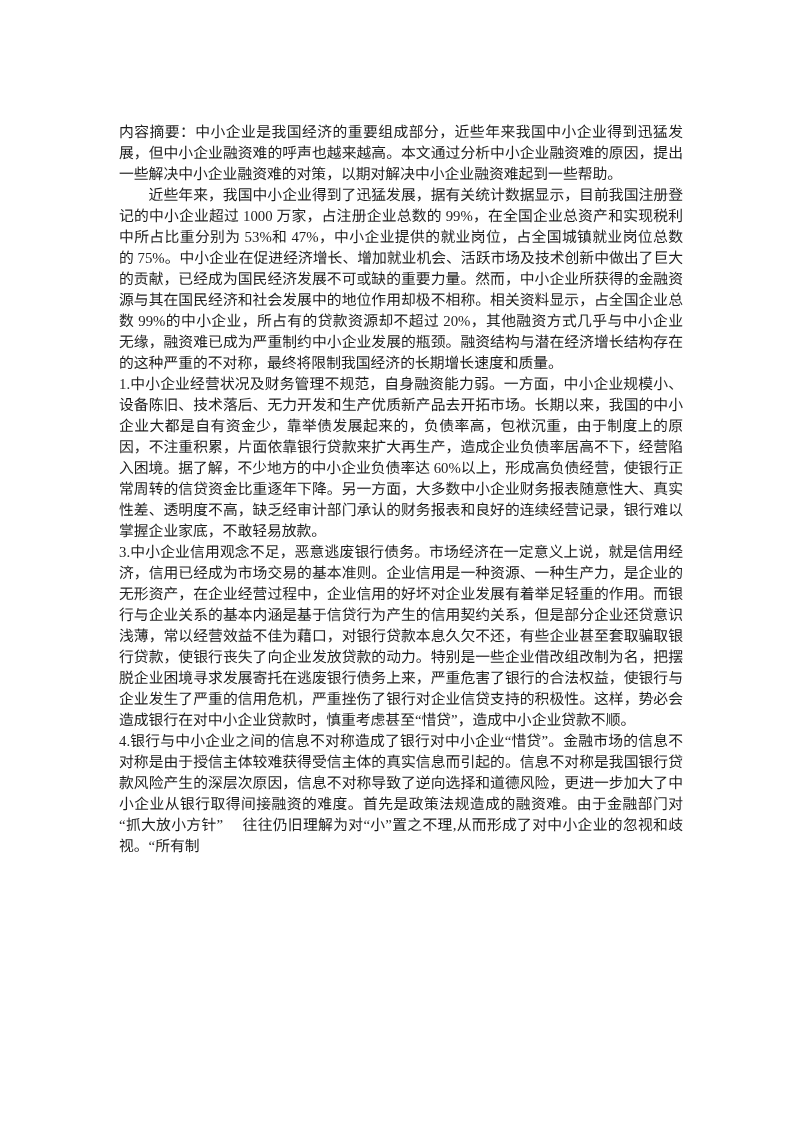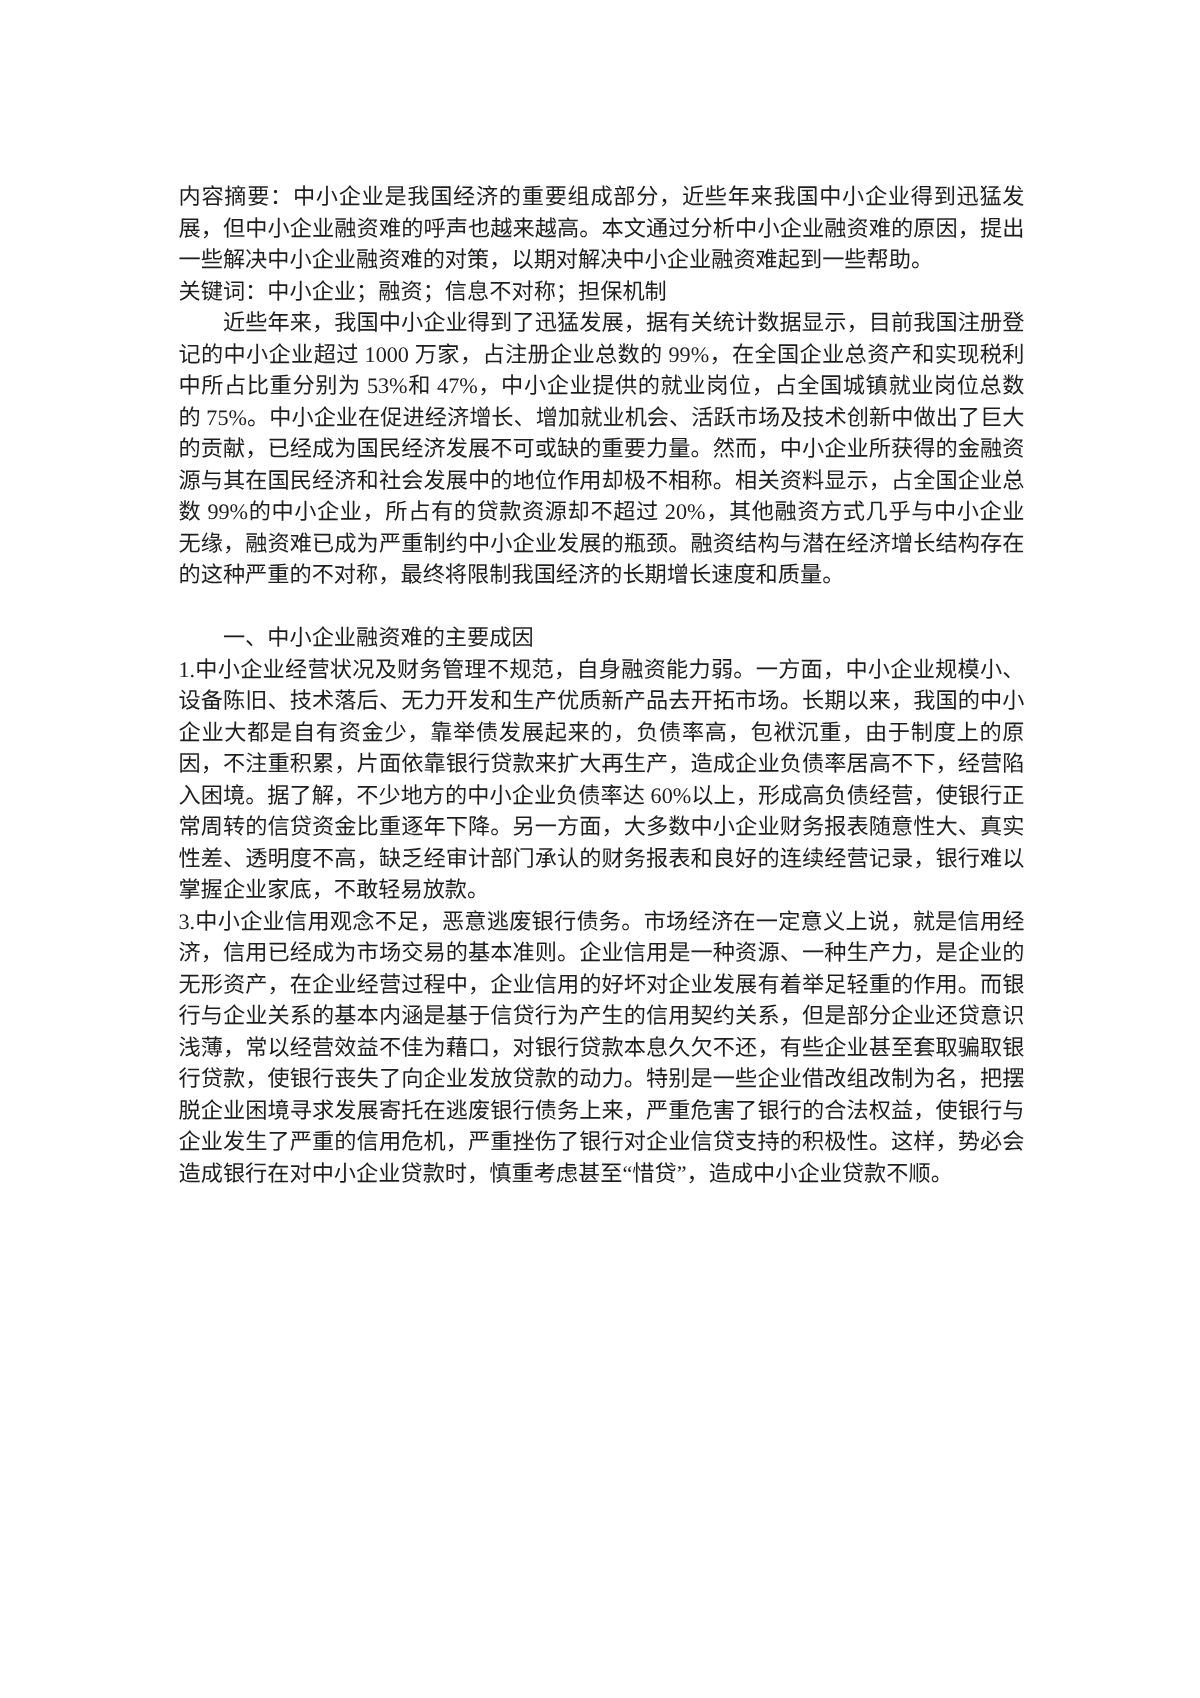--- a/index.html
+++ b/index.html
@@ -37,19 +37,18 @@
     text-indent: 2em;
     margin-top: 21px !important;
   }
 </style>
 </head>
 <body>
 
 <div class="page">
   <div class="text-block">
     <p>内容摘要：中小企业是我国经济的重要组成部分，近些年来我国中小企业得到迅猛发展，但中小企业融资难的呼声也越来越高。本文通过分析中小企业融资难的原因，提出一些解决中小企业融资难的对策，以期对解决中小企业融资难起到一些帮助。</p>
-    <p>关键词：中小企业；融资；信息不对称；担保机制</p>
     <p class="indent2">近些年来，我国中小企业得到了迅猛发展，据有关统计数据显示，目前我国注册登记的中小企业超过 1000 万家，占注册企业总数的 99%，在全国企业总资产和实现税利中所占比重分别为 53%和 47%，中小企业提供的就业岗位，占全国城镇就业岗位总数的 75%。中小企业在促进经济增长、增加就业机会、活跃市场及技术创新中做出了巨大的贡献，已经成为国民经济发展不可或缺的重要力量。然而，中小企业所获得的金融资源与其在国民经济和社会发展中的地位作用却极不相称。相关资料显示，占全国企业总数 99%的中小企业，所占有的贷款资源却不超过 20%，其他融资方式几乎与中小企业无缘，融资难已成为严重制约中小企业发展的瓶颈。融资结构与潜在经济增长结构存在的这种严重的不对称，最终将限制我国经济的长期增长速度和质量。</p>
-    <p class="section-heading">一、中小企业融资难的主要成因</p>
     <p>1.中小企业经营状况及财务管理不规范，自身融资能力弱。一方面，中小企业规模小、设备陈旧、技术落后、无力开发和生产优质新产品去开拓市场。长期以来，我国的中小企业大都是自有资金少，靠举债发展起来的，负债率高，包袱沉重，由于制度上的原因，不注重积累，片面依靠银行贷款来扩大再生产，造成企业负债率居高不下，经营陷入困境。据了解，不少地方的中小企业负债率达 60%以上，形成高负债经营，使银行正常周转的信贷资金比重逐年下降。另一方面，大多数中小企业财务报表随意性大、真实性差、透明度不高，缺乏经审计部门承认的财务报表和良好的连续经营记录，银行难以掌握企业家底，不敢轻易放款。</p>
     <p>3.中小企业信用观念不足，恶意逃废银行债务。市场经济在一定意义上说，就是信用经济，信用已经成为市场交易的基本准则。企业信用是一种资源、一种生产力，是企业的无形资产，在企业经营过程中，企业信用的好坏对企业发展有着举足轻重的作用。而银行与企业关系的基本内涵是基于信贷行为产生的信用契约关系，但是部分企业还贷意识浅薄，常以经营效益不佳为藉口，对银行贷款本息久欠不还，有些企业甚至套取骗取银行贷款，使银行丧失了向企业发放贷款的动力。特别是一些企业借改组改制为名，把摆脱企业困境寻求发展寄托在逃废银行债务上来，严重危害了银行的合法权益，使银行与企业发生了严重的信用危机，严重挫伤了银行对企业信贷支持的积极性。这样，势必会造成银行在对中小企业贷款时，慎重考虑甚至“惜贷”，造成中小企业贷款不顺。</p>
+    <p>4.银行与中小企业之间的信息不对称造成了银行对中小企业“惜贷”。金融市场的信息不对称是由于授信主体较难获得受信主体的真实信息而引起的。信息不对称是我国银行贷款风险产生的深层次原因，信息不对称导致了逆向选择和道德风险，更进一步加大了中小企业从银行取得间接融资的难度。首先是政策法规造成的融资难。由于金融部门对“抓大放小方针”　 往往仍旧理解为对“小”置之不理,从而形成了对中小企业的忽视和歧视。“所有制</p>
   </div>
 </div>
 
 </body></html>

